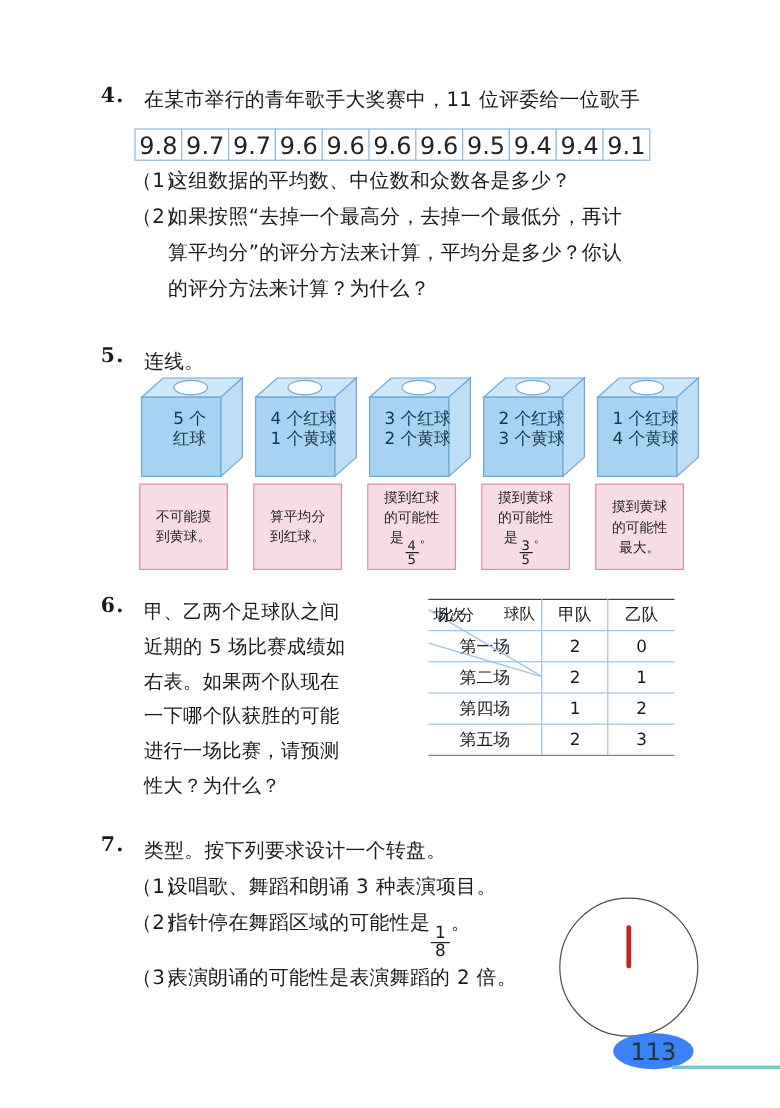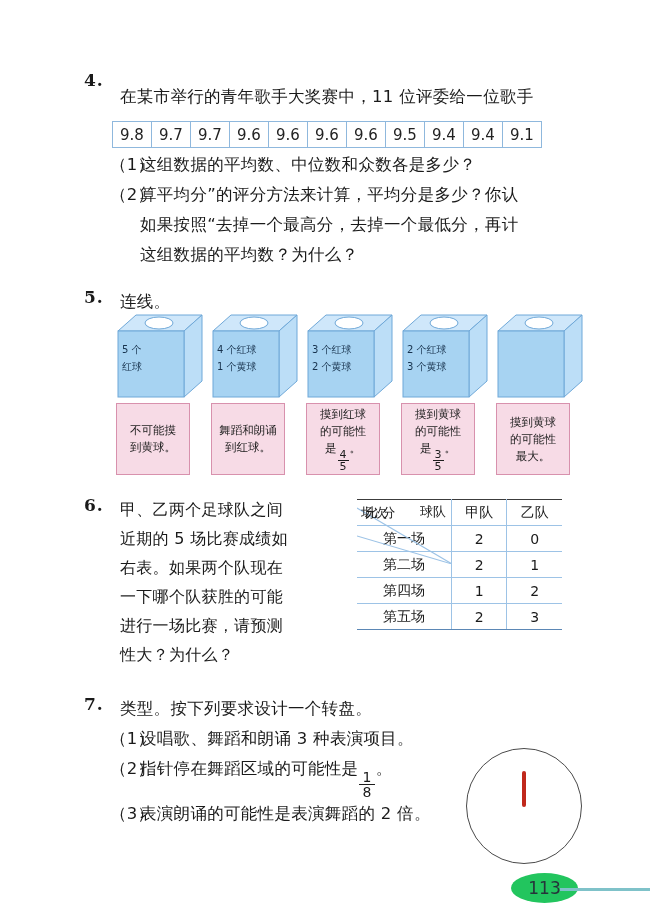--- a/index.html
+++ b/index.html
@@ -35,36 +35,36 @@
     font-size: 16.5px;
     line-height: 30px;
     letter-spacing: 0.3px;
     white-space: nowrap;
   }
 
   
   #q4 { position: absolute; left: 84px; top: 68px; width: 500px; }
   #q4 .head { display: flex; align-items: flex-start; }
   #q4 .qnum { width: 36px; flex: none; padding-top: 2px; }
-  #q4 .body { flex: 1; margin-top: 14px; }
+  #q4 .body { flex: 1; }
 
   .databoxes {
     display: flex;
     margin: 9px 0 2px 28px;
   }
   .databox {
     width: 38px;
     height: 25px;
     border: 1px solid #8fb8dd;
     margin-right: -1px;
     display: flex;
     align-items: center;
     justify-content: center;
     font-family: "DejaVu Sans", "Liberation Sans", sans-serif;
-    font-size: 15px;
+    font-size: 20px;
     color: #222;
     background: #fff;
   }
 
   .subitem {
     display: flex;
     margin-left: 26px;
   }
   .subitem .lbl { flex: none; width: 30px; }
   .subitem .txt { flex: 1; }
@@ -85,23 +85,23 @@
     position: absolute;
     width: 88px;
     height: 88px;
   }
   .cube svg { display: block; }
   .cube .clabel {
     position: absolute;
     left: 6px;
     top: 30px;
     width: 72px;
-    text-align: left;
-    font-family: "DejaVu Sans", "Liberation Sans", sans-serif;
-    font-size: 10px;
+    text-align: center;
+    font-family: "DejaVu Sans", "Liberation Sans", sans-serif;
+    font-size: 14px;
     line-height: 17px;
     color: #17324d;
     pointer-events: none;
   }
 
   .pink-row {
     position: absolute;
     left: 116px;
     top: 403px;
     width: 470px;
@@ -229,30 +229,30 @@
   .footer {
     position: absolute;
     left: 0;
     top: 861px;
     width: 650px;
     height: 42px;
   }
   .footer .pagebadge {
     position: absolute;
     left: 511px;
-    top: 12px;
+    top: 0px;
     width: 67px;
     height: 30px;
-    background: #22c55e;
+    background: #3b82f6;
     border-radius: 50%;
     display: flex;
     align-items: center;
     justify-content: center;
     font-family: "DejaVu Sans", "Liberation Sans", sans-serif;
-    font-size: 17px;
+    font-size: 20px;
     color: #26333a;
   }
   .footer .rule {
     position: absolute;
     left: 560px;
     top: 27px;
     width: 90px;
     height: 3px;
     background: #7fc2c9;
   }
@@ -285,23 +285,23 @@
     </div>
 
     <div class="subitem">
       <div class="ctext lbl">（1）</div>
       <div class="ctext txt">这组数据的平均数、中位数和众数各是多少？</div>
     </div>
 
     <div class="subitem">
       <div class="ctext lbl">（2）</div>
       <div class="txt">
+        <div class="ctext">如果按照“去掉一个最高分，去掉一个最低分，再计</div>
         <div class="ctext">算平均分”的评分方法来计算，平均分是多少？你认</div>
-        <div class="ctext">如果按照“去掉一个最高分，去掉一个最低分，再计</div>
-        <div class="ctext">这组数据的平均数？为什么？</div>
+        <div class="ctext">的评分方法来计算？为什么？</div>
       </div>
     </div>
   </div>
 
   <div id="q5">
     <div class="head">
       <div class="qnum">5.</div>
       <div class="ctext">连线。</div>
     </div>
   </div>
@@ -359,34 +359,38 @@
       </div>
     </div>
 
     <div class="cube" style="left:380px;">
       <svg width="88" height="88" viewBox="0 0 88 88">
         <polygon points="2,20 20,4 86,4 68,20" fill="#cfe7fa" stroke="#6fa8d8" stroke-width="1"></polygon>
         <polygon points="68,20 86,4 86,70 68,86" fill="#bcdef7" stroke="#6fa8d8" stroke-width="1"></polygon>
         <rect x="2" y="20" width="66" height="66" fill="#a7d3f2" stroke="#6fa8d8" stroke-width="1"></rect>
         <ellipse cx="43" cy="12" rx="14" ry="6" fill="#ffffff" stroke="#6fa8d8" stroke-width="1"></ellipse>
       </svg>
+      <div class="clabel">
+        <div>1 个红球</div>
+        <div>4 个黄球</div>
+      </div>
     </div>
   </div>
 
   <div class="pink-row">
     <div class="pinkbox" style="left:0px;">
       <div class="ptext">
         <div>不可能摸</div>
         <div>到黄球。</div>
       </div>
     </div>
 
     <div class="pinkbox" style="left:95px;">
       <div class="ptext">
-        <div>舞蹈和朗诵</div>
+        <div>算平均分</div>
         <div>到红球。</div>
       </div>
     </div>
 
     <div class="pinkbox" style="left:190px;">
       <div class="ptext">
         <div>摸到红球</div>
         <div>的可能性</div>
         <div>
           <span>是</span><span class="frac">

